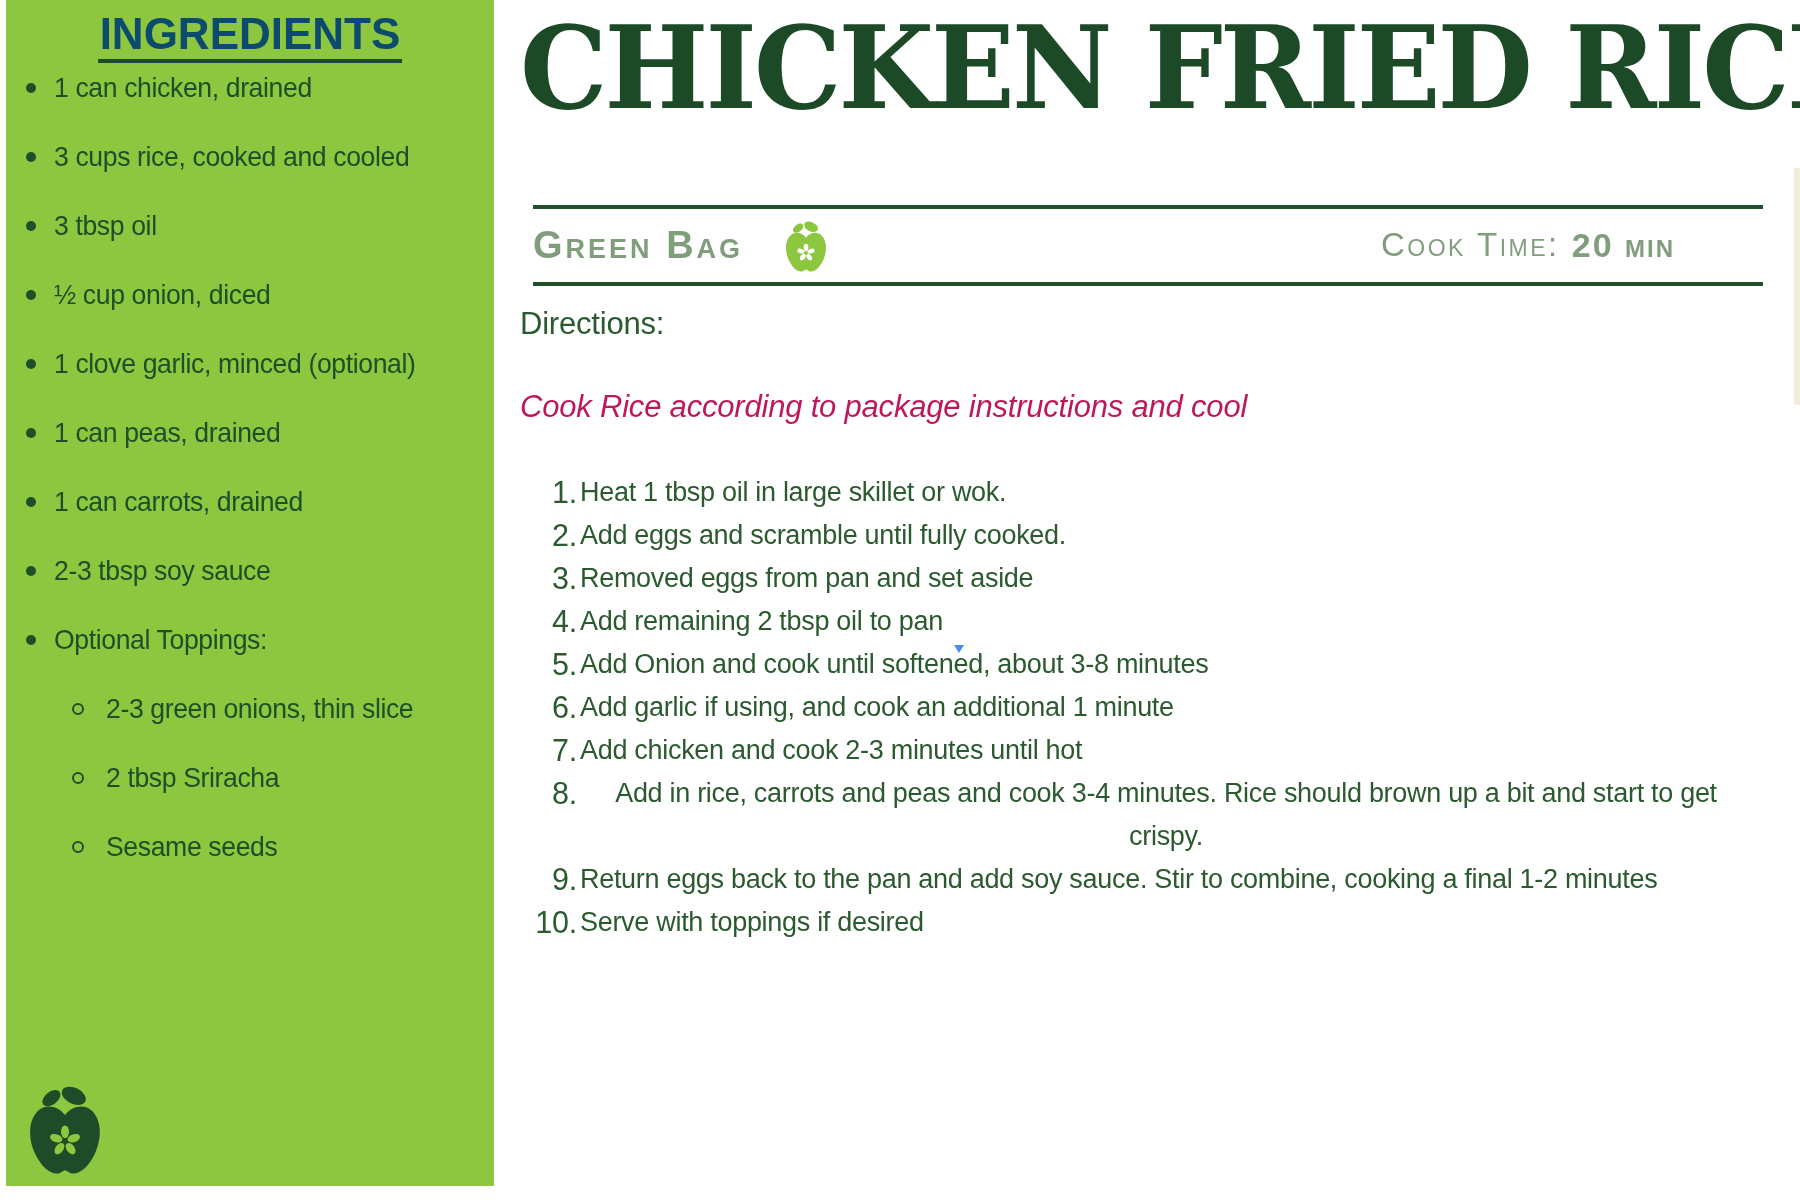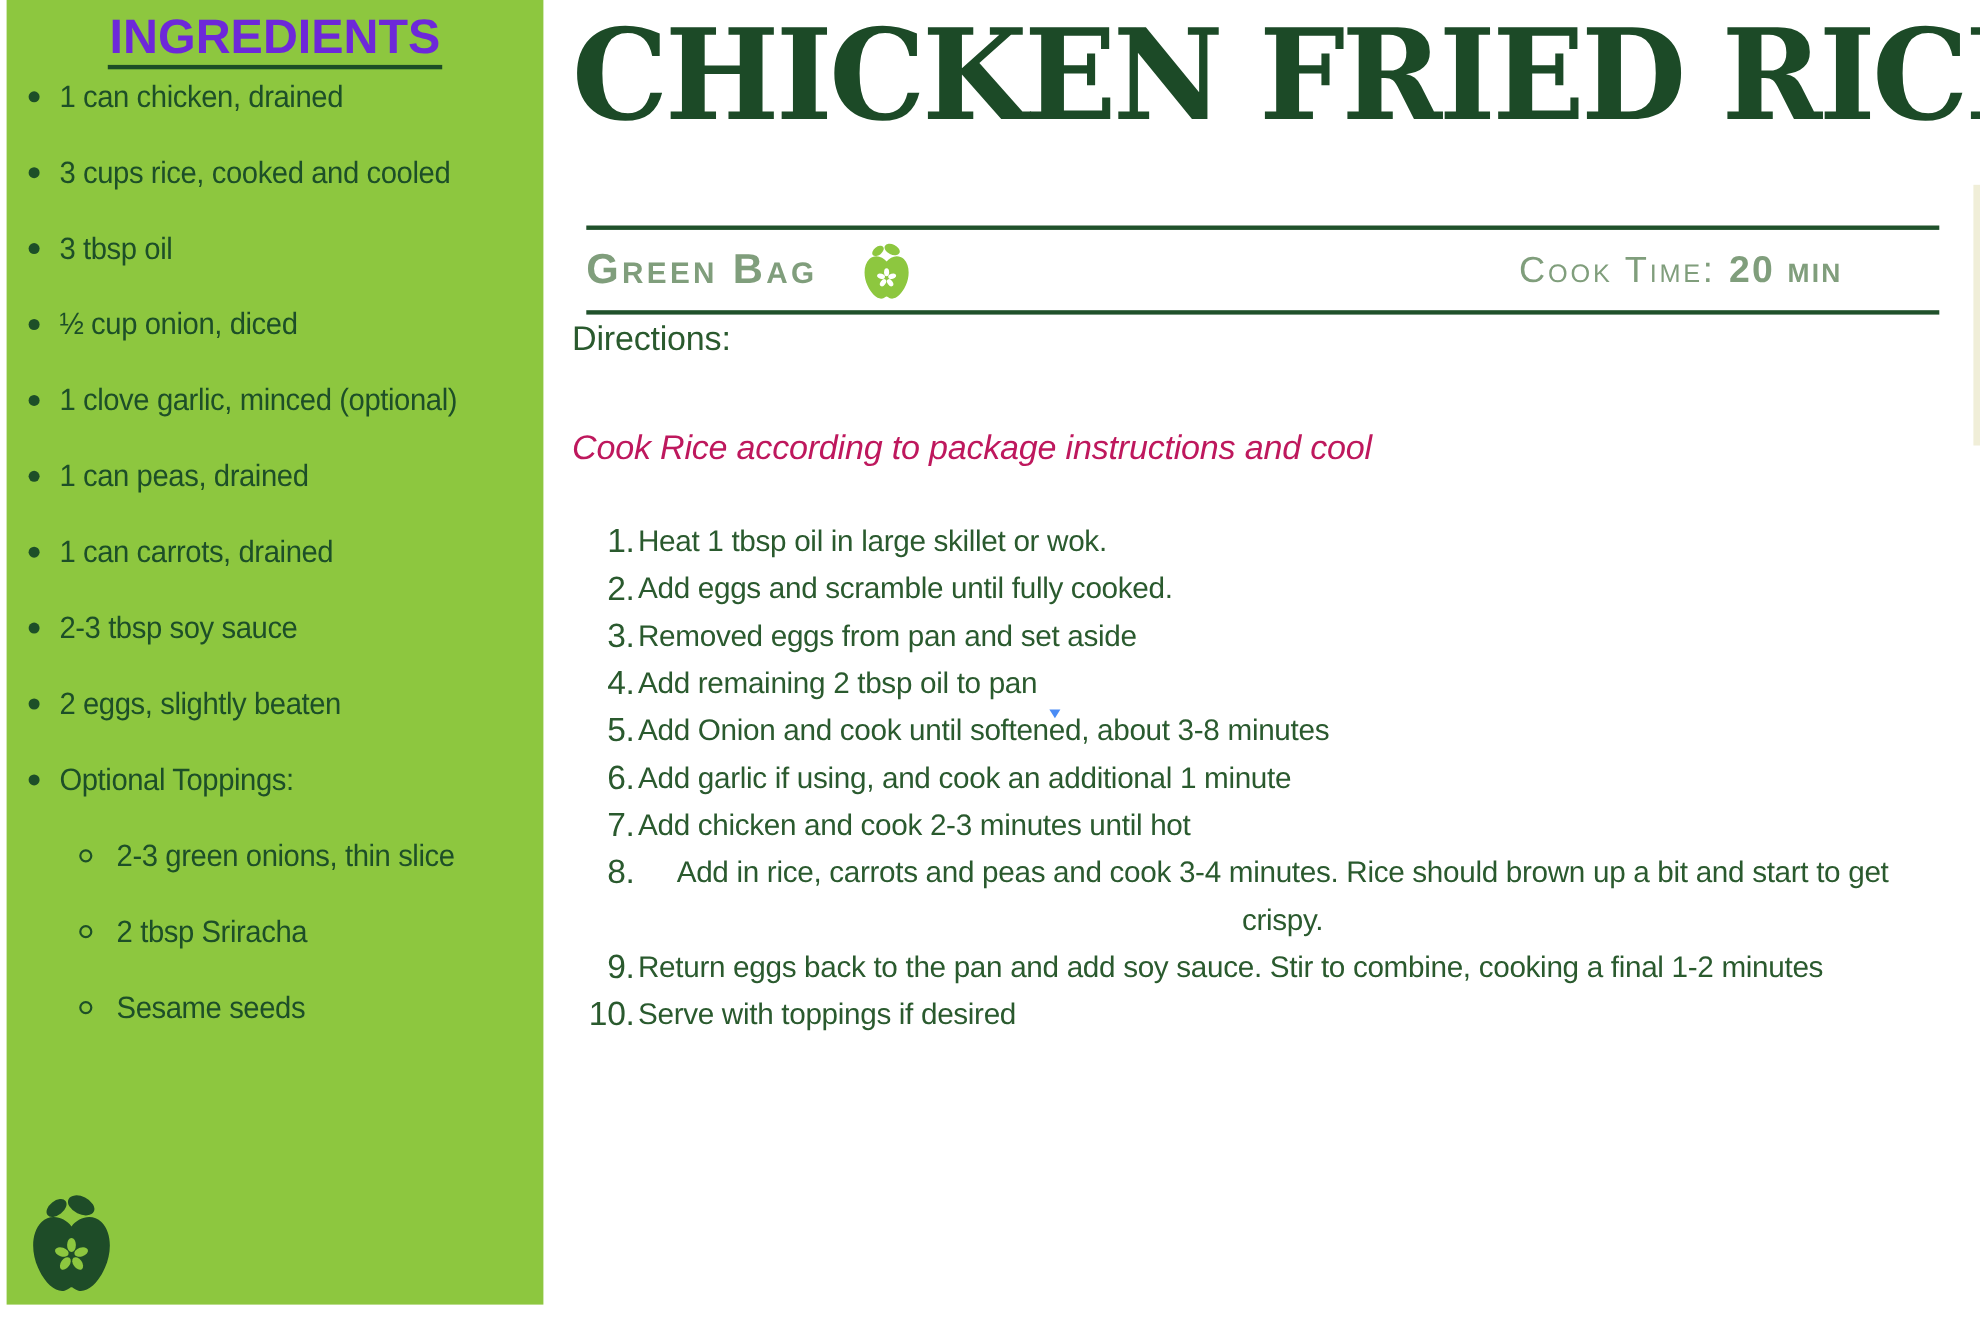--- a/index.html
+++ b/index.html
@@ -8,21 +8,21 @@
     font-family:"Liberation Sans",sans-serif;overflow:hidden;
     -webkit-font-smoothing:antialiased;
   }
   
   .sidebar{
     position:absolute;left:6px;top:0;width:488px;height:1186px;
     background:#8dc73f;box-sizing:border-box;padding-top:6px;
   }
   .sidebar h2{
     margin:4px auto 0 auto;display:table;
-    font-size:44px;line-height:48px;font-weight:800;color:#6d28d9;
+    font-size:44px;line-height:48px;font-weight:800;color:#0c4a6e;
     letter-spacing:0px;border-bottom:4px solid #1d4d26;padding:0 2px 1px 2px;
     text-align:center;
   }
   ul.ing-list{list-style:none;margin:8px 0 0 0;padding:0 0 0 20px;}
   .ing-item{margin:0 0 35px 0;}
   .ing-row{display:flex;align-items:center;}
   .bullet{
     flex:0 0 auto;width:10px;height:10px;border-radius:50%;
     background:#1d4f28;margin-right:18px;
   }
@@ -67,21 +67,21 @@
   .bag-apple{width:46px;height:58px;margin-left:40px;margin-top:4px;}
   .cook{margin-left:auto;margin-right:88px;white-space:nowrap;display:flex;align-items:center;}
   .cook-label{
     font-variant:small-caps;font-weight:500;font-size:33px;color:#809e7c;letter-spacing:2.5px;
   }
   .cook-value{
     font-variant:small-caps;font-weight:700;font-size:34px;color:#809e7c;
     letter-spacing:2px;margin-left:12px;
   }
   .directions-label{
-    position:absolute;left:0;top:290px;font-size:31px;color:#2a5a2e;letter-spacing:-0.2px;
+    position:absolute;left:0;top:306px;font-size:31px;color:#2a5a2e;letter-spacing:-0.2px;
   }
   .note{
     position:absolute;left:0;top:389px;font-size:31px;font-style:italic;
     color:#be185d;letter-spacing:-0.2px;
   }
   ol.steps{
     position:absolute;left:0;top:471px;margin:0;padding:0;list-style:none;width:1240px;
   }
   .step{display:flex;align-items:flex-start;}
   .step .num{
@@ -189,27 +189,20 @@
       </li>
 
       <li class="ing-item">
         <span class="ing-row">
           <span class="bullet"></span>
           <span class="ing-text">2-3 tbsp soy sauce</span>
         </span>
 
       </li>
 
-      <li class="ing-item">
-        <span class="ing-row">
-          <span class="bullet"></span>
-          <span class="ing-text">2 eggs, slightly beaten</span>
-        </span>
-
-      </li>
 
       <li class="ing-item">
         <span class="ing-row">
           <span class="bullet"></span>
           <span class="ing-text">Optional Toppings:</span>
         </span>
         <ul class="sub">
 
             <li class="sub-item">
               <span class="bullet hollow"></span>

